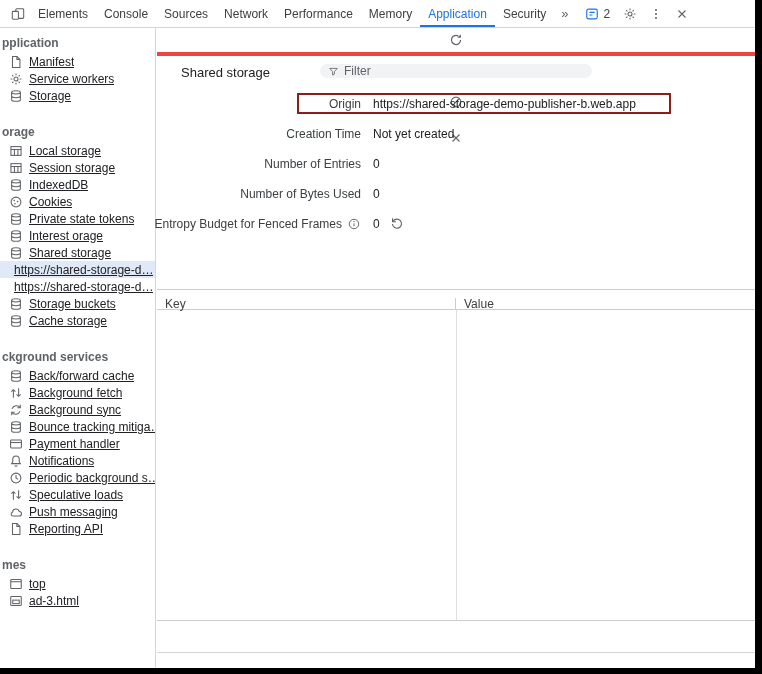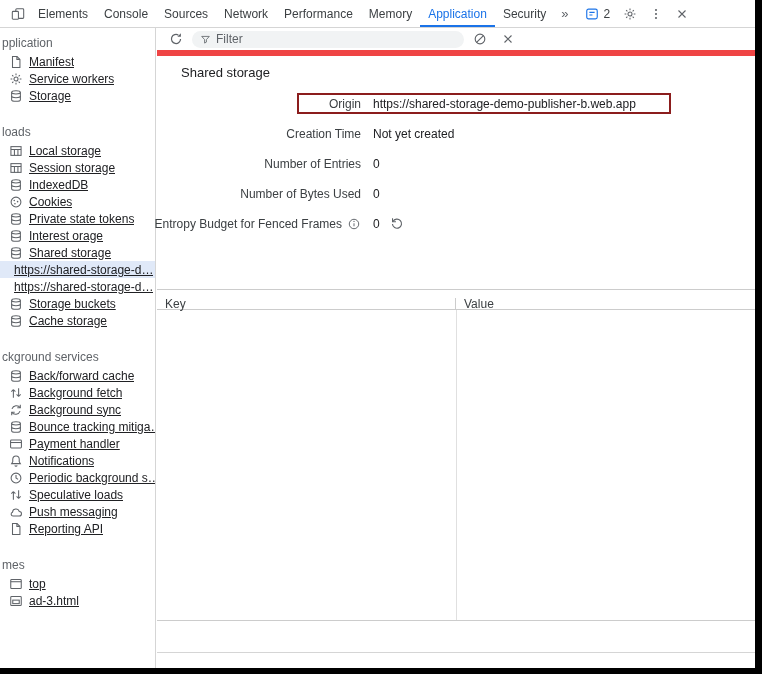--- a/index.html
+++ b/index.html
@@ -14,30 +14,30 @@
   .icon-btn { display: inline-flex; align-items: center; justify-content: center; width: 24px; height: 24px; flex: none; cursor: pointer; }
   .tabs { display: flex; height: 100%; }
   .tab { display: flex; align-items: center; padding: 0 8px; color: #3c4043; cursor: pointer; white-space: nowrap; }
   .tab.active { color: #1a73e8; box-shadow: inset 0 -2px 0 #1a73e8; }
   .more-tabs { color: #5f6368; padding: 0 7px; font-size: 13px; cursor: pointer; }
   .tabbar-controls { display: flex; align-items: center; gap: 2px; margin-left: 4px; }
   .issues { display: flex; align-items: center; gap: 4px; padding: 0 6px; cursor: pointer; color: #3c4043; }
 
   
   .sidebar { position: absolute; top: 28px; left: 0; width: 156px; bottom: 0; border-right: 1px solid #d5d5d5; overflow: hidden; padding-top: 5px; background: #fff; }
-  .sec-header { color: #5f6368; padding: 3px 0 3px 2px; margin-top: 18px; white-space: nowrap; }
+  .sec-header { color: #5f6368; padding: 3px 0 3px 2px; margin-top: 18px; white-space: nowrap; font-weight: bold; }
   .sec-header:first-child { margin-top: 0; }
   .item { display: flex; align-items: center; height: 17px; padding-left: 9px; gap: 6px; white-space: nowrap; cursor: pointer; }
   .item .lbl { overflow: hidden; text-decoration: underline; }
   .item.sub { padding-left: 14px; }
   .item.selected { background: #e0e9f8; }
 
   
   .main { position: absolute; left: 157px; top: 28px; right: 0; bottom: 0; background: #fff; }
-  .toolbar { height: 28px; display: flex; align-items: center; gap: 4px; padding: 0 7px; border-bottom: 6px solid #ef4444; }
+  .toolbar { height: 28px; display: flex; align-items: center; gap: 12px; padding: 0 7px; border-bottom: 4px solid #ef4444; flex-direction: column; }
   .filter { width: 272px; height: 17px; background: #f1f3f4; border-radius: 9px; display: flex; align-items: center; gap: 5px; padding: 0 8px; color: #5f6368; cursor: text; }
   .filter .icon { width: 11px; height: 11px; }
   .page-title { font-size: 13px; font-weight: 400; margin: 0; padding: 9px 0 0 24px; height: 27px; color: #202124; }
 
   .metadata { padding-top: 6px; }
   .meta-row { position: relative; display: flex; align-items: center; height: 30px; padding-left: 6px; }
   .meta-label { width: 198px; display: flex; justify-content: flex-end; align-items: center; gap: 5px; color: #3c4043; white-space: nowrap; }
   .meta-value { margin-left: 12px; color: #202124; white-space: nowrap; }
   .reset-btn { margin-left: 10px; cursor: pointer; }
   .info-ic { cursor: pointer; }
@@ -138,21 +138,21 @@
         <div class="item">
           <span class="icon">
             <svg viewBox="0 0 16 16" fill="none" stroke="#5f6368" stroke-width="1.2">
               <ellipse cx="8" cy="3.8" rx="5" ry="1.9"></ellipse>
               <path d="M3 3.8v8.4c0 1 2.2 1.9 5 1.9s5-.9 5-1.9V3.8"></path>
               <path d="M3 8c0 1 2.2 1.9 5 1.9S13 9 13 8"></path>
             </svg>
           </span>
           <span class="lbl">Storage</span>
         </div>
-        <div class="sec-header">loads</div>
+        <div class="sec-header">orage</div>
         <div class="item">
           <span class="icon">
             <svg viewBox="0 0 16 16" fill="none" stroke="#5f6368" stroke-width="1.2">
               <rect x="2.2" y="3" width="11.6" height="10"></rect>
               <path d="M2.2 6.2h11.6M6.2 6.2V13M10.2 6.2V13"></path>
             </svg>
           </span>
           <span class="lbl">Local storage</span>
         </div>
         <div class="item">

